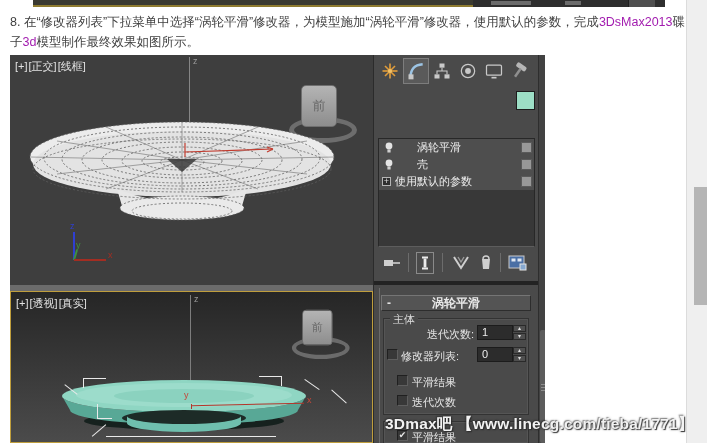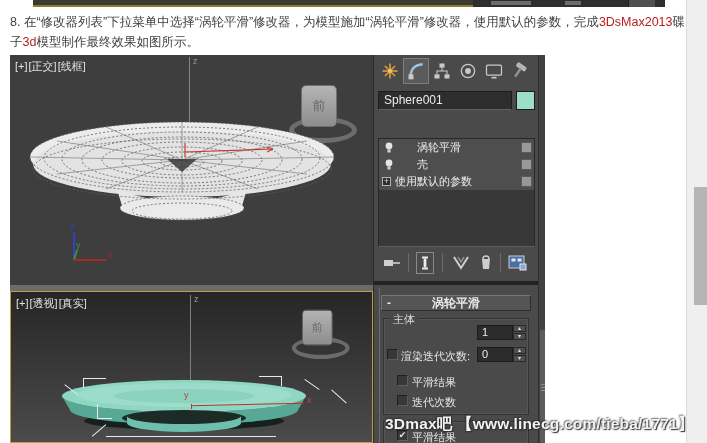--- a/index.html
+++ b/index.html
@@ -7,21 +7,21 @@
         font-family:"Liberation Sans","DejaVu Sans",sans-serif;}
 
   
   .strip-left{position:absolute;left:33px;top:0;width:440px;height:5px;background:#3a3a31;border-bottom:2px solid #8f7c30;}
   .strip-right{position:absolute;left:473px;top:0;width:192px;height:7px;background:#2e2e2e;}
   .strip-frag{position:absolute;top:1px;height:4px;background:#6b6b6b;}
   .strip-box{position:absolute;left:155px;top:0;width:26px;height:7px;background:#4f4f4f;border-left:1px solid #1f1f1f;}
 
   
   .intro{position:absolute;left:10px;top:13px;width:682px;font-size:12.5px;line-height:19.5px;color:#3f3f3f;}
-  .intro .latin{color:#b91c1c;}
+  .intro .latin{color:#a21caf;}
 
   
   .shot{position:absolute;left:10px;top:55px;width:535px;height:388px;background:#474747;overflow:hidden;}
 
   .vp{position:absolute;left:0;width:363px;overflow:hidden;text-align:right;}
   .vp-top{top:0;height:230px;background:#3e3e3e;}
   .vp-divider{position:absolute;left:0;top:230px;width:363px;height:6px;background:#6b6b6b;}
   .vp-bottom{top:236px;height:152px;background:linear-gradient(#262626,#4b4b4b);border:1px solid #bf9e3d;box-sizing:border-box;}
   .vp-label{position:absolute;left:5px;top:4px;font-size:11px;color:#e2e2e2;letter-spacing:0px;}
   .vp-label span{margin-right:1px;cursor:pointer;}
@@ -271,21 +271,20 @@
         <div class="tab">
           <svg width="20" height="20" viewBox="0 0 24 24">
             <g transform="rotate(35 12 12)">
                 <rect x="4" y="4" width="13" height="6" rx="2" fill="#b5b5b5"></rect>
                 <rect x="9.5" y="9" width="3" height="12" fill="#8f8f8f"></rect>
               </g>
           </svg>
         </div>
       </div>
 
-      <div class="namefield">Sphere001</div>
       <div class="swatch" style="background:#9ddfc6;"></div>
 
 
       <div class="stacklist">
         <div class="srow">
           <svg class="bulb" width="10" height="12" viewBox="0 0 10 12">
             <circle cx="5" cy="4" r="3.4" fill="#e4e4e4"></circle>
               <rect x="3.4" y="7.5" width="3.2" height="3" fill="#cfcfcf"></rect>
           </svg>
           <span class="txt1">涡轮平滑</span>
@@ -341,28 +340,29 @@
 
       <div class="rollregion">
         <div class="rhead">
           <span class="minus">-</span>
           <span>涡轮平滑</span>
         </div>
 
         <div class="group" style="top:30px;height:97px;">
           <span class="glabel">主体</span>
 
+          <span class="plabel" style="left:2px;top:8px;width:88px;text-align:right;">迭代次数:</span>
           <div class="pfield" style="left:93px;top:6px;">1</div>
           <div class="spin" style="left:129px;top:6px;">
             <span class="up">▴</span>
             <span class="dn">▾</span>
           </div>
 
           <span class="chk" style="left:3px;top:30px;"></span>
-          <span class="plabel" style="left:17px;top:30px;">渲染迭代次数:</span>
+          <span class="plabel" style="left:17px;top:30px;">修改器列表:</span>
           <div class="pfield" style="left:93px;top:28px;">0</div>
           <div class="spin" style="left:129px;top:28px;">
             <span class="up">▴</span>
             <span class="dn">▾</span>
           </div>
 
           <span class="chk" style="left:13px;top:56px;"></span>
           <span class="plabel" style="left:28px;top:56px;">平滑结果</span>
 
           <span class="chk" style="left:13px;top:76px;"></span>

